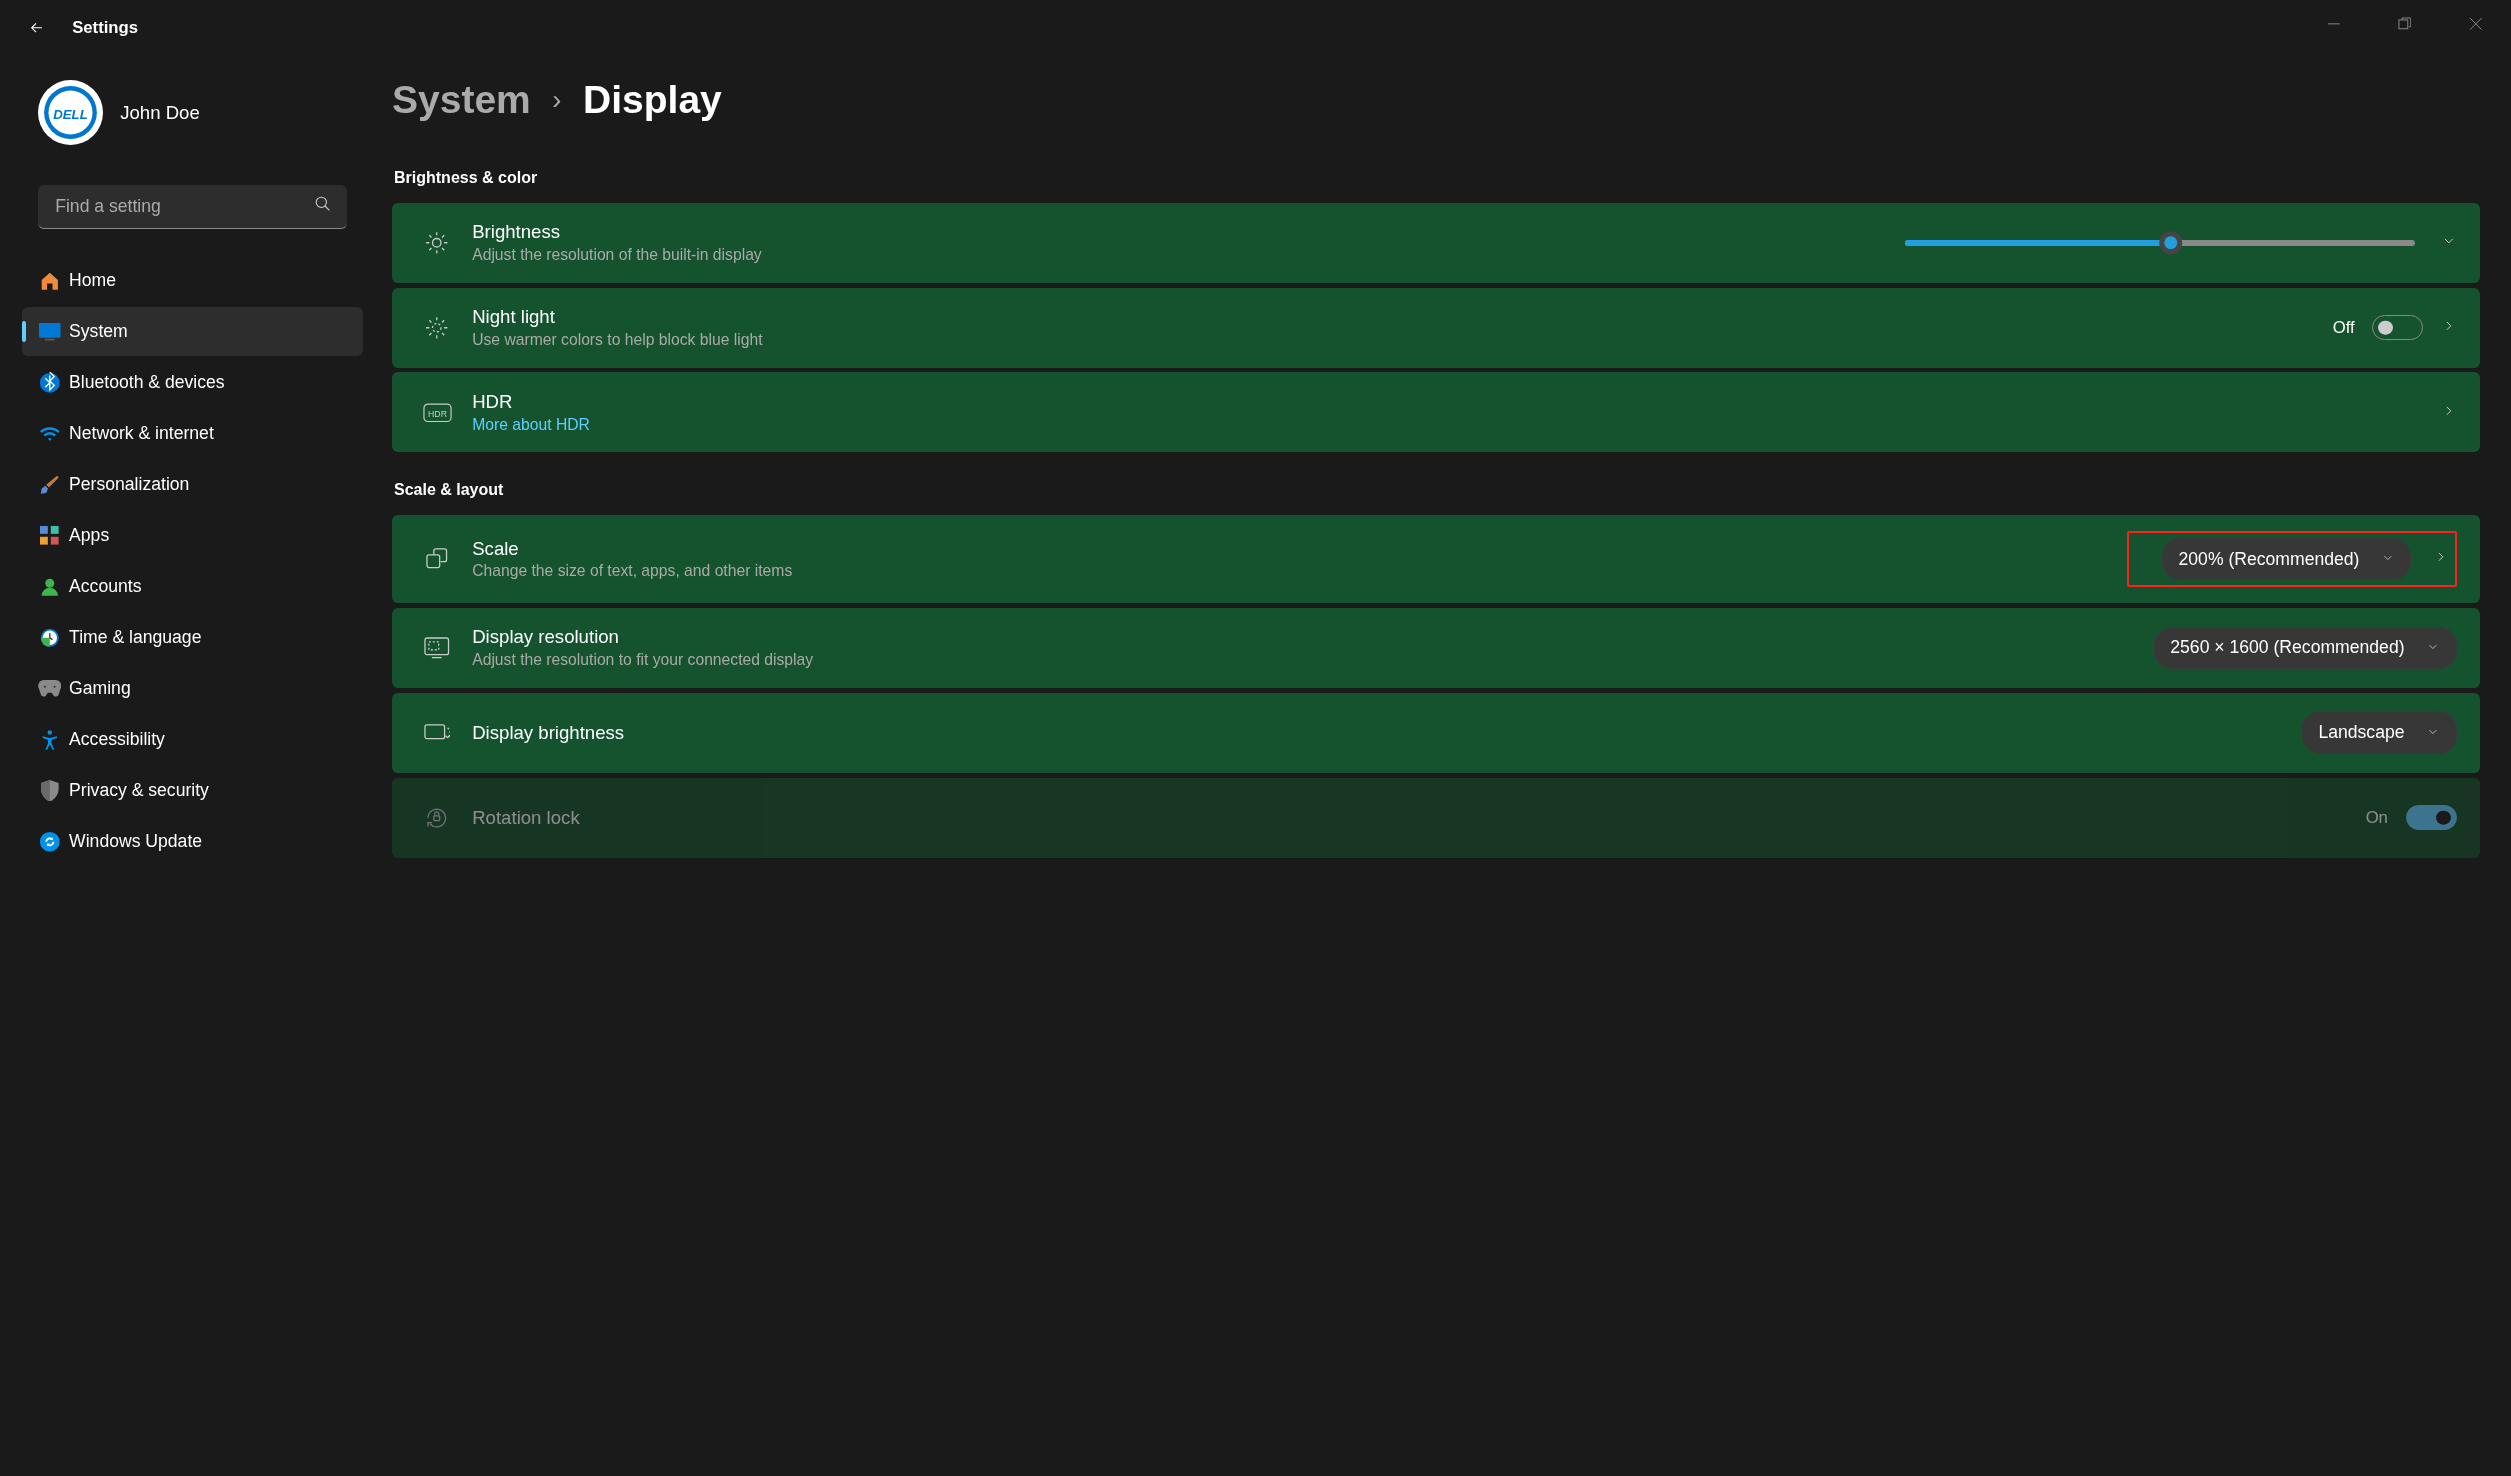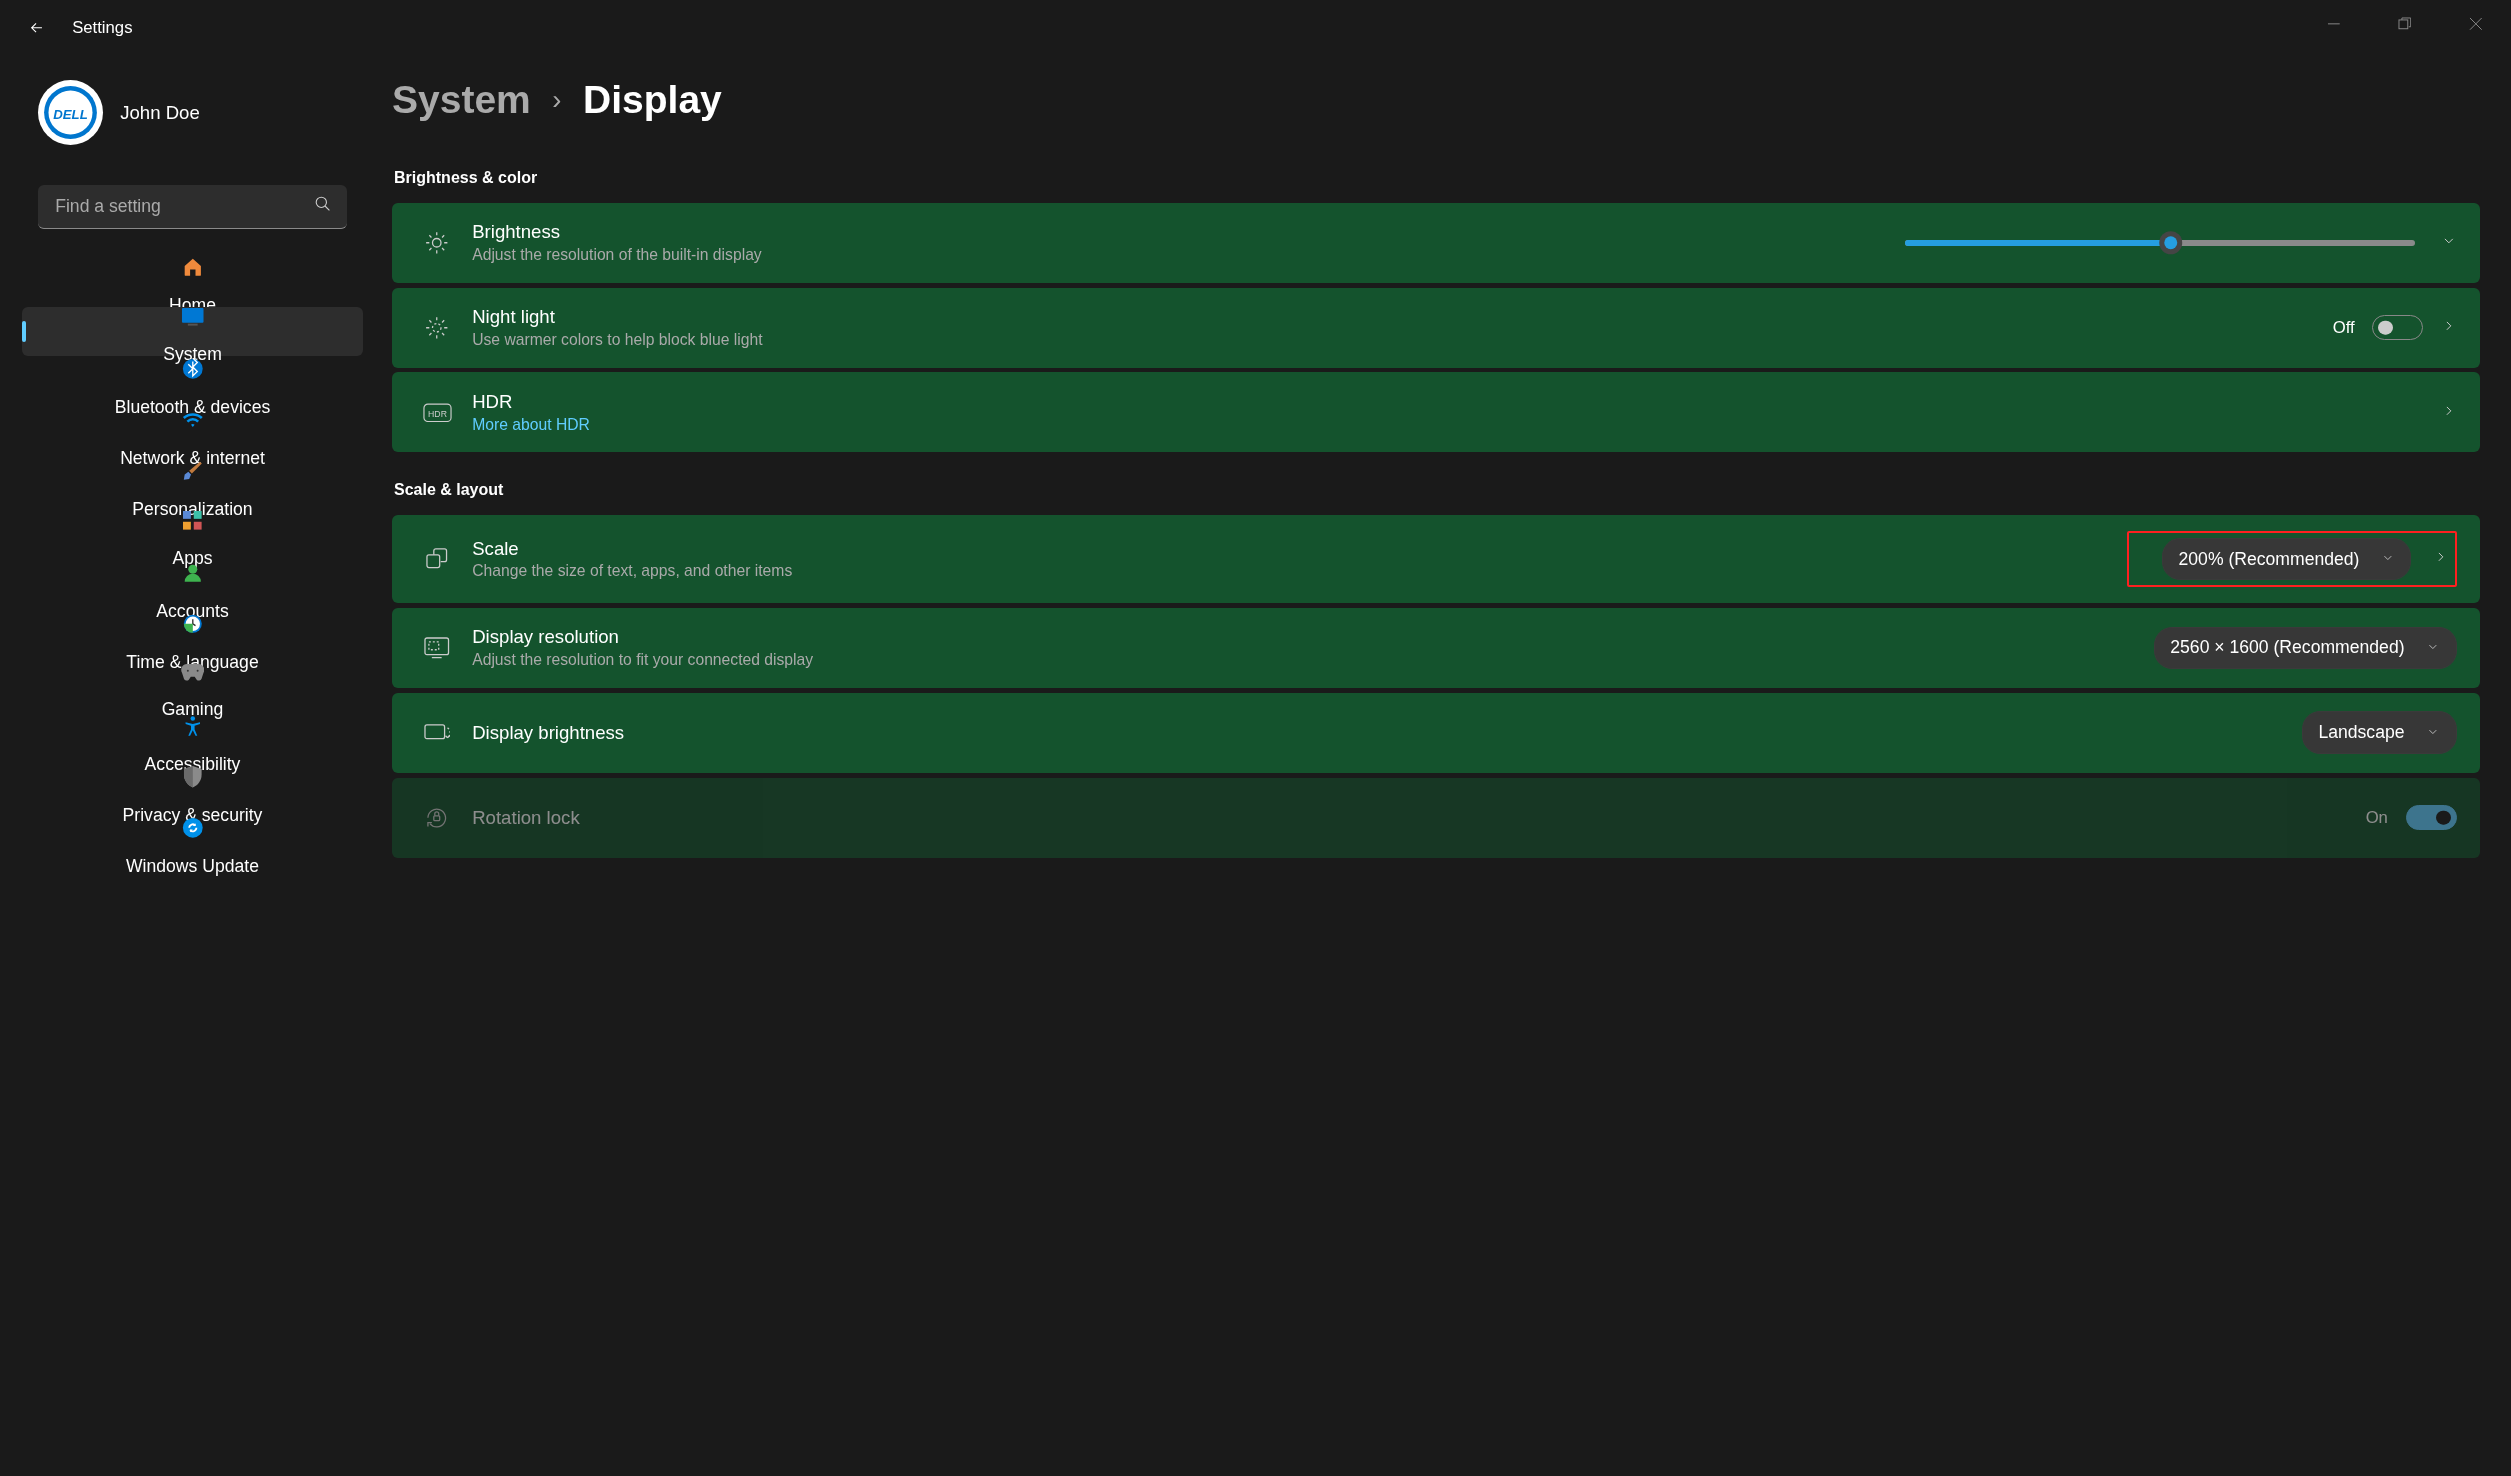--- a/index.html
+++ b/index.html
@@ -1,38 +1,38 @@
 <!DOCTYPE html>
 <html><head>
 <meta charset="utf-8">
 <style>
 * { margin:0; padding:0; box-sizing:border-box; font-family:"Segoe UI",-apple-system,sans-serif; }
 body { background:#1a1a1a; color:#fff; width:2511px; height:1476px; overflow:hidden; position:relative; }
 
 
-.titlebar { height:55px; display:flex; align-items:center; padding-left:21.6px; }
+.titlebar { height:55px; display:flex; align-items:center; padding-left:21.6px;font-weight:bold; }
 .back-btn { width:31px; height:31px; display:flex; align-items:center; justify-content:center; color:#fff; }
 .app-title { margin-left:19.6px; font-size:16.7px; }
 .window-controls { position:absolute; right:0; top:0; display:flex; }
 .win-ctl { width:71px; height:47px; display:flex; align-items:center; justify-content:center; color:#888; }
 
 
 .sidebar { position:absolute; left:16px; top:55px; width:353px; padding:9.8px 0 0 0; }
 .profile { display:flex; align-items:center; padding:15.7px 21.6px 17.6px; gap:17.6px; }
 .avatar { width:65px; height:65px; border-radius:50%; background:#fff; display:flex; align-items:center; justify-content:center; }
 .avatar svg { width:55px; height:55px; }
 .username { font-size:18.6px; font-weight:500; }
 
 .search-box { margin:21.6px 21.6px 17.6px; position:relative; background:#2d2d2d; border-radius:5.9px; border-bottom:1px solid #8a8a8a; height:44px; display:flex; align-items:center; padding:0 17.6px; }
 .search-box input { background:none; border:none; outline:none; color:#ccc; font-size:17.6px; width:100%; }
 .search-box input::placeholder { color:#aaa; }
 .search-icon { position:absolute; right:15.7px; color:#ccc; }
 
 .nav { padding:7.8px 5.9px 0 5.9px; }
-.nav-item { display:flex; align-items:center; height:49px; padding:0 15.7px; border-radius:5.9px; margin:2px 0; gap:17px; font-size:17.6px; position:relative;flex-direction:column; }
+.nav-item { display:flex; align-items:center; height:49px; padding:0 15.7px; border-radius:5.9px; margin:2px 0; gap:8px; font-size:17.6px; position:relative; }
 .nav-item.active { background:#2d2d2d; }
 .nav-item.active::before { content:""; position:absolute; left:0; top:13.7px; bottom:13.7px; width:3.9px; background:#60cdff; border-radius:2.9px; }
 .nav-icon { width:23.5px; height:23.5px; display:flex; align-items:center; justify-content:center; }
 
 
 .content { position:absolute; left:392px; top:78px; right:31px; }
 .breadcrumb { display:flex; align-items:center; gap:21.6px; margin-bottom:47px; }
 .crumb-parent { font-size:39px; font-weight:600; color:#aaa; }
 .crumb-sep { font-size:27.4px; color:#aaa; }
 .crumb-current { font-size:39px; font-weight:600; color:#fff; }

